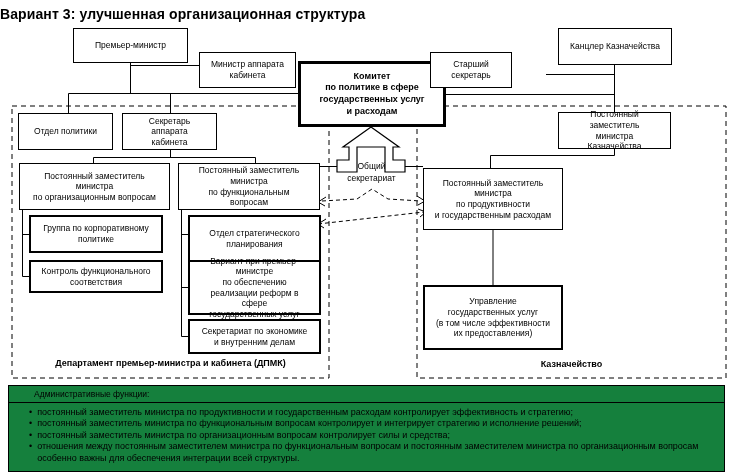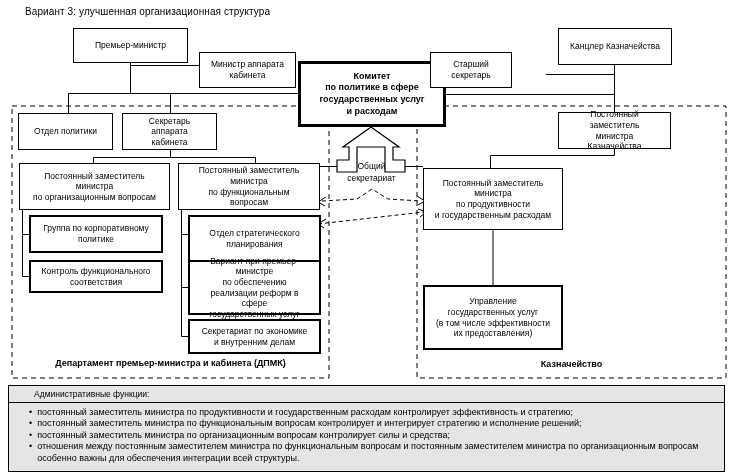--- a/index.html
+++ b/index.html
@@ -1,40 +1,40 @@
 <!DOCTYPE html>
 <html><head>
 <meta charset="utf-8">
 <style>
   html,body{margin:0;padding:0;background:#fff;}
   .stage{
     position:relative;width:733px;height:476px;background:#fff;overflow:hidden;
     font-family:"Liberation Sans","DejaVu Sans",sans-serif;color:#000;
   }
   .title{
-    position:absolute;left:25px;top:6px;font-size:10px;font-weight:normal;letter-spacing:.1px;
+    position:absolute;left:0;top:6px;font-size:14px;font-weight:bold;letter-spacing:.1px;
   }
   .wires{position:absolute;left:0;top:0;z-index:1;}
   .node{
     position:absolute;z-index:2;background:#fff;border:1px solid #000;
     display:flex;align-items:center;justify-content:center;text-align:center;
     font-size:8.5px;line-height:1.25;white-space:pre-line;box-sizing:border-box;padding:10px;
   }
   .node.bold{font-weight:bold;}
   .node.committee{border-width:3px;font-size:9px;line-height:1.3;}
   .node.thick{border-width:2.5px;}
   .freetext{
     position:absolute;z-index:2;text-align:center;font-size:8.5px;line-height:12px;white-space:pre-line;
   }
   .zonelabel{
     position:absolute;z-index:2;text-align:center;font-size:9px;font-weight:bold;
   }
   .panel{
     position:absolute;z-index:2;left:8px;top:385px;width:717px;height:87px;
-    border:1px solid #000;box-sizing:border-box;background:#e5e5e5;
+    border:1px solid #000;box-sizing:border-box;background:#15803d;
   }
   .panel-header{
     height:17px;border-bottom:1px solid #000;box-sizing:border-box;
     font-size:8.5px;padding:3px 0 0 25px;
   }
   .panel-list{margin:0;padding:4px 10px 0 20px;list-style:none;}
   .panel-item{display:flex;gap:5px;font-size:9px;line-height:11.4px;}
   .bullet{flex:0 0 auto;font-size:9px;line-height:11.4px;}
 </style>
 </head>

